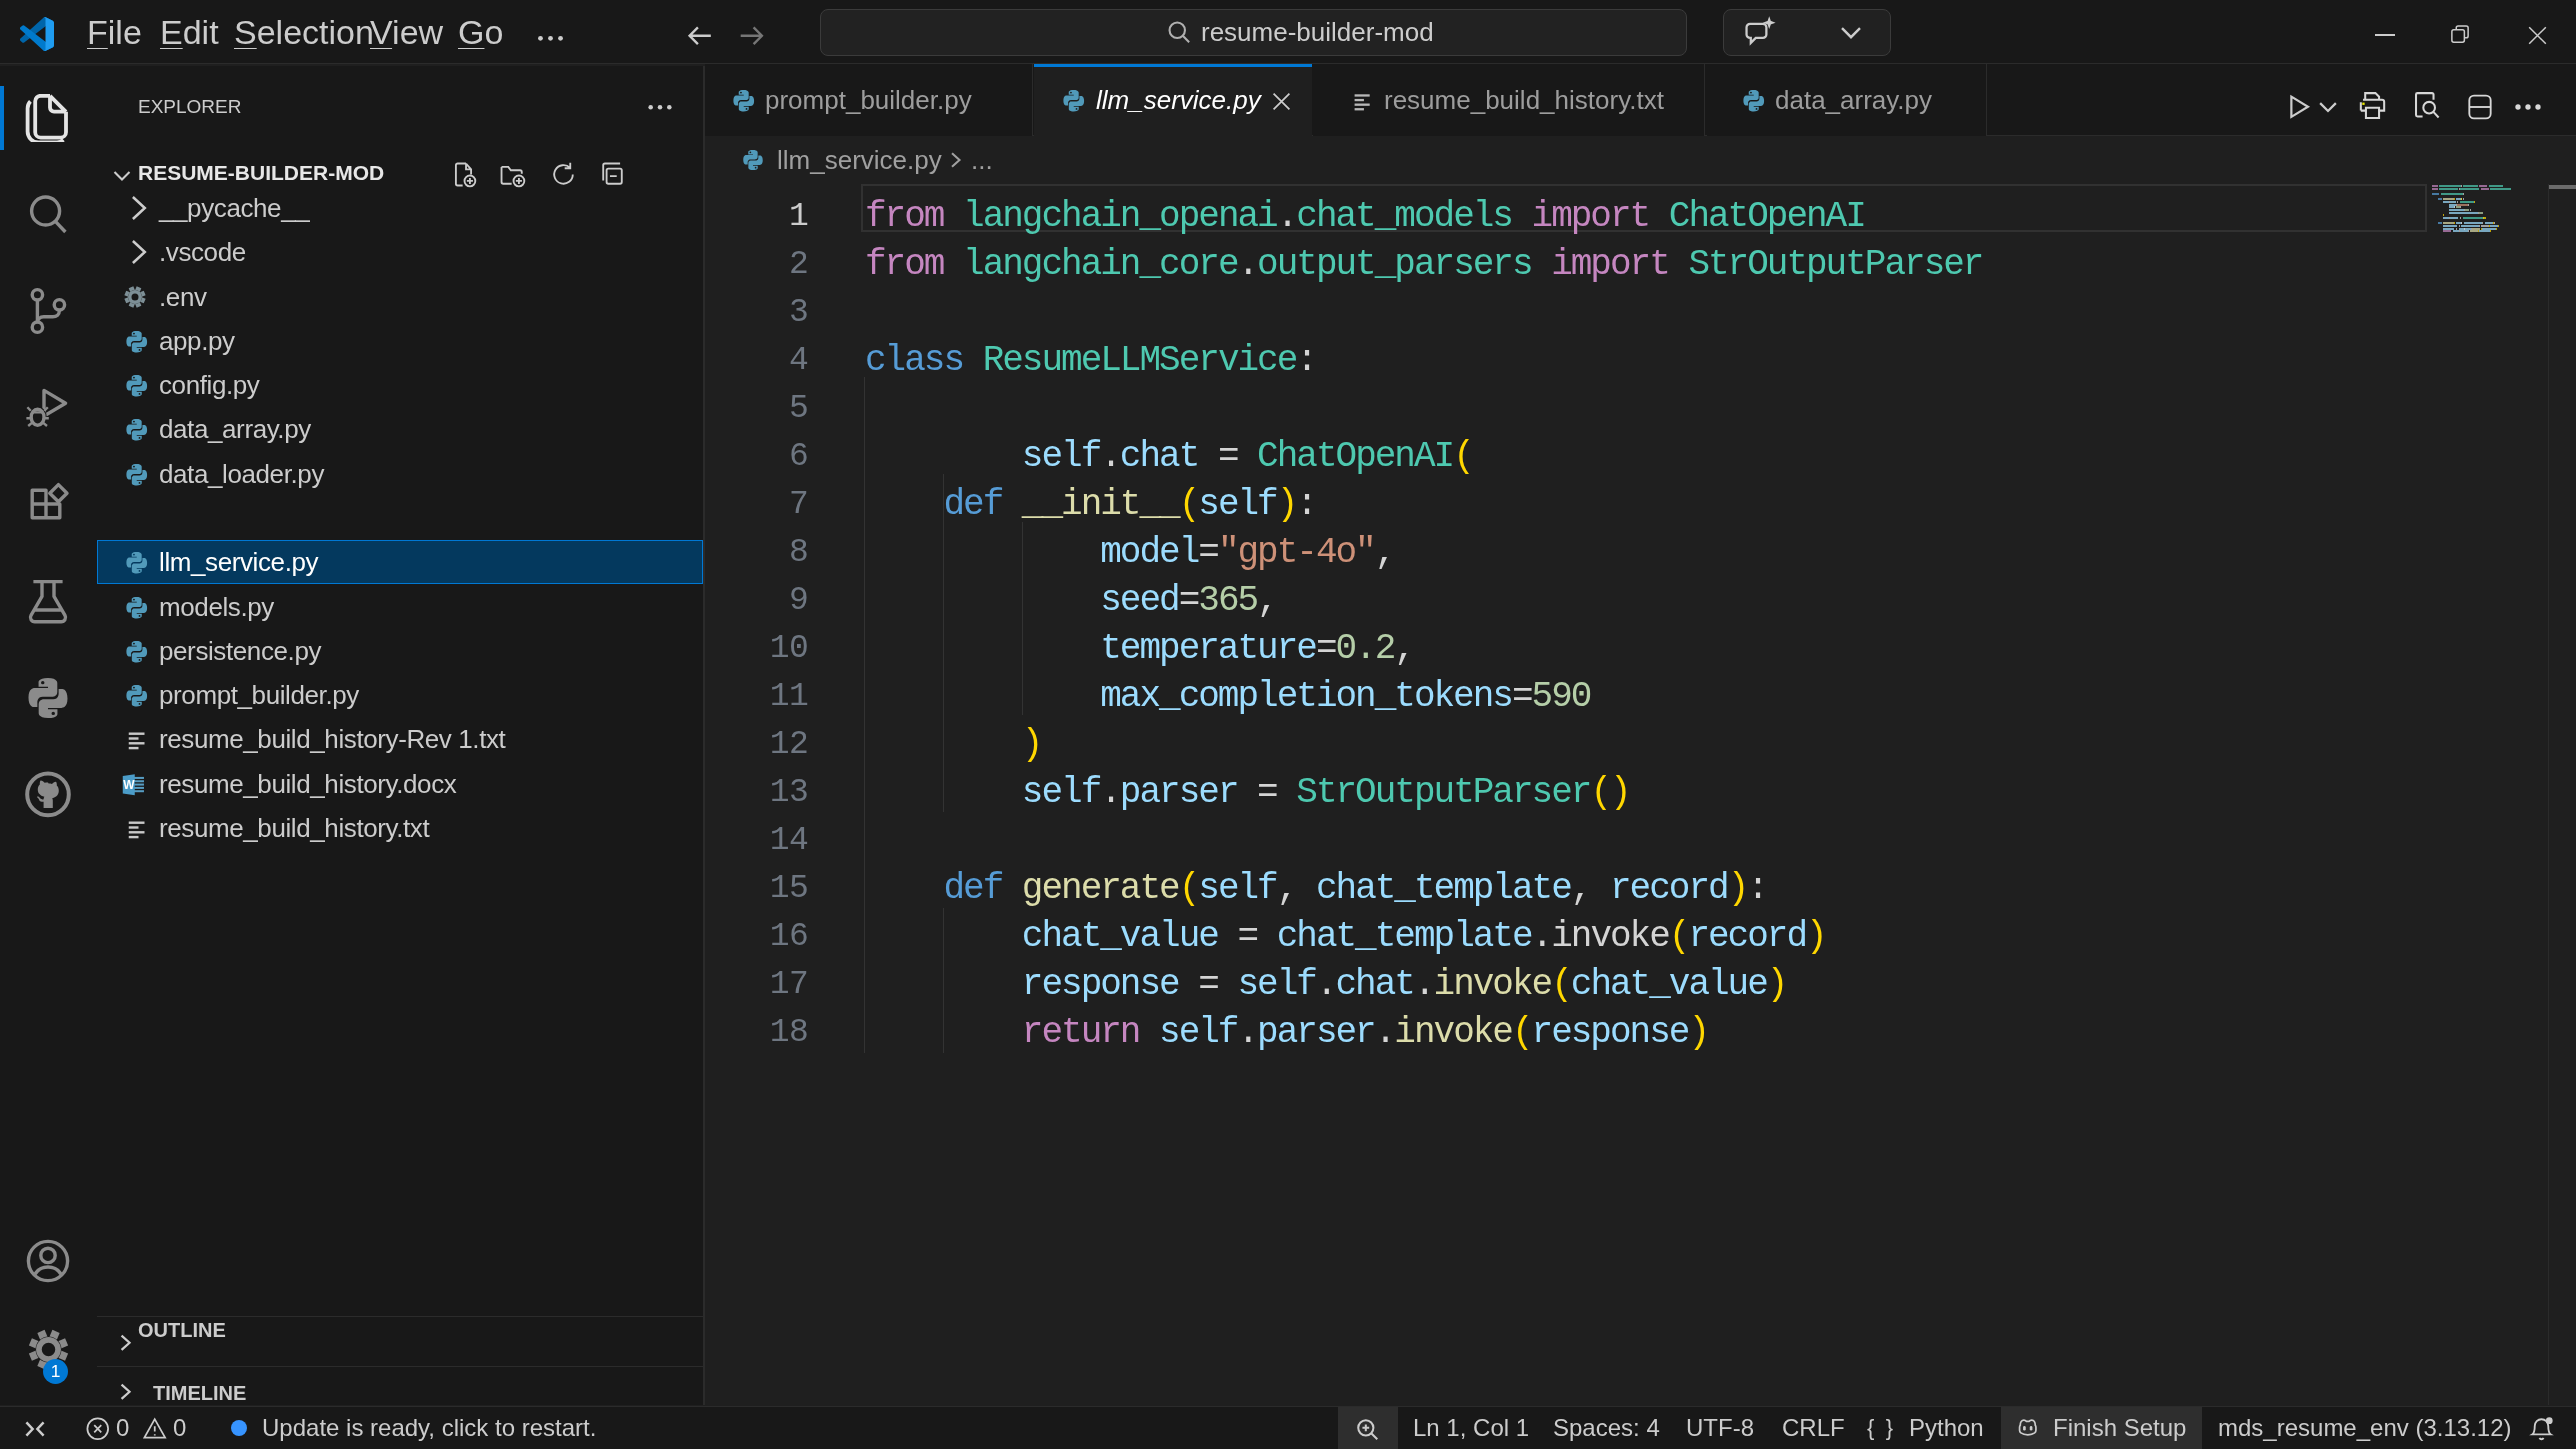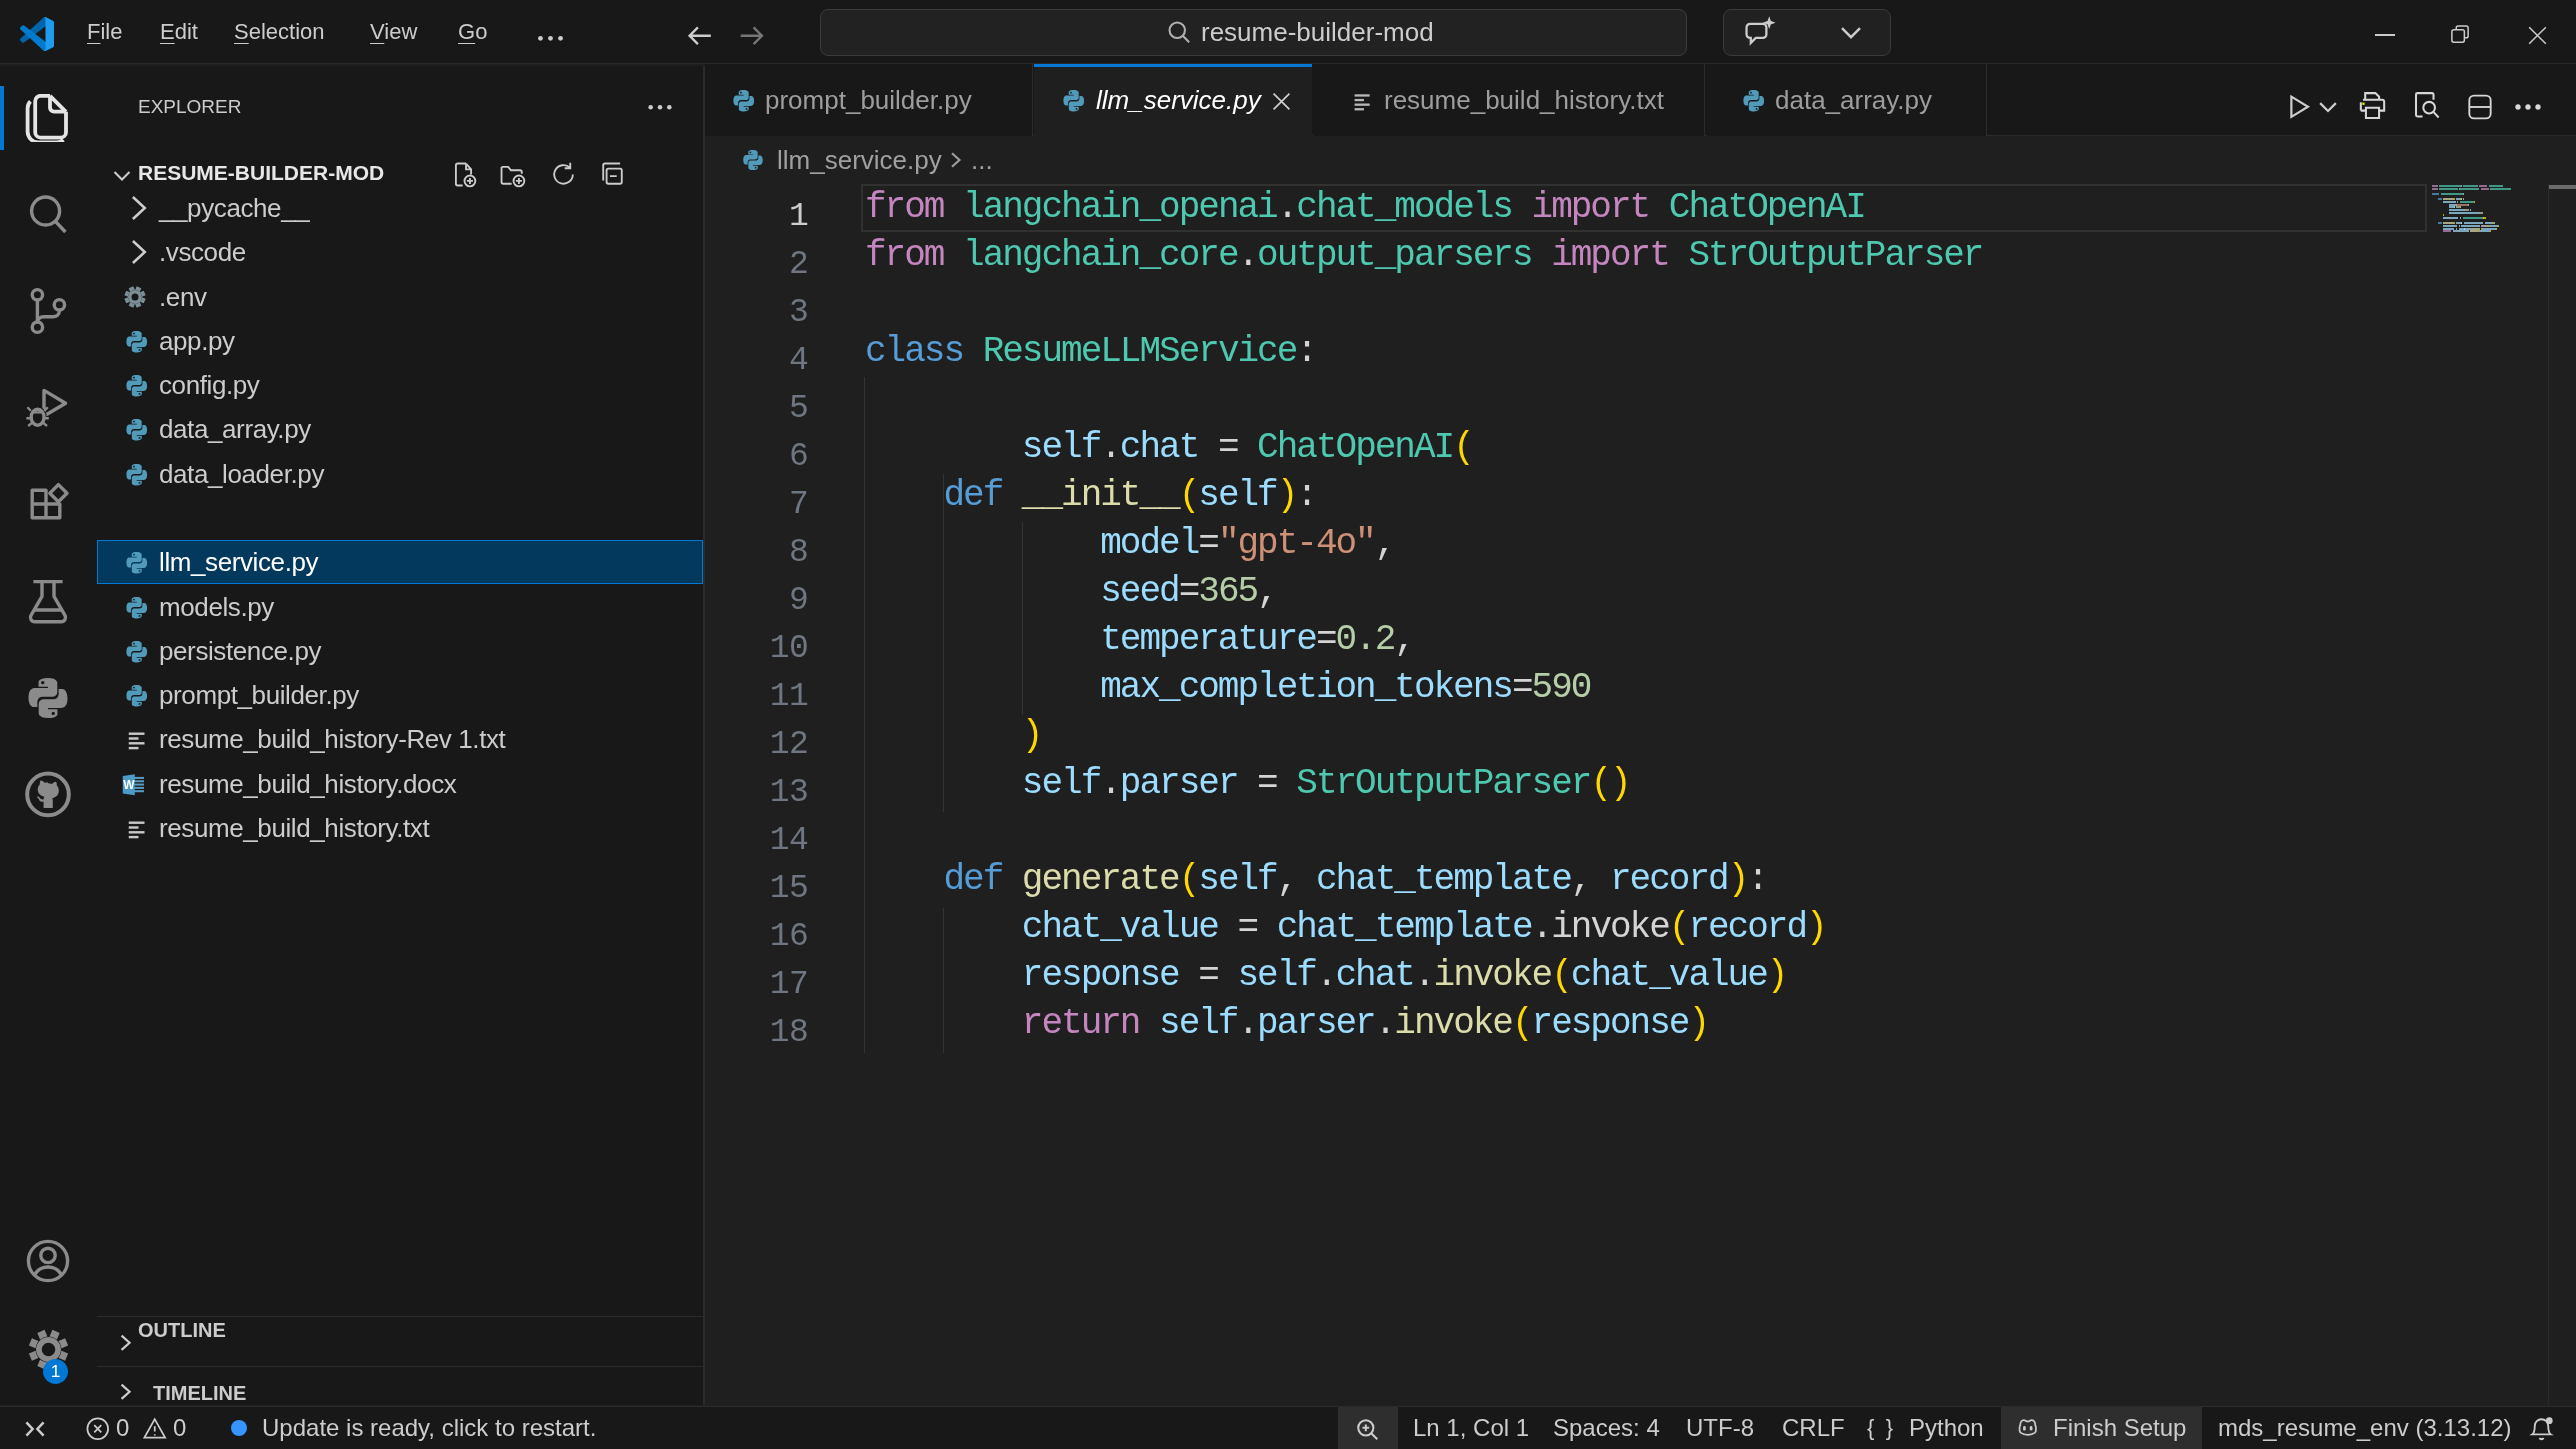--- a/index.html
+++ b/index.html
@@ -1,29 +1,29 @@
 <!DOCTYPE html>
 <html style="font-size:10.7px"><head><meta charset="utf-8">
 <style>
 *{margin:0;padding:0;box-sizing:border-box}
 html,body{width:2576px;height:1449px;overflow:hidden;background:#1f1f1f}
 body{font-family:"Liberation Sans",sans-serif;color:#ccc;position:relative}
 .abs{position:absolute}
 #titlebar{position:absolute;left:0;top:0;width:2576px;height:64px;background:#181818;border-bottom:1.3px solid #2b2b2b}
-.menu{position:absolute;top:0;height:64px;line-height:64px;font-size:22px;color:#cccccc;}
+.menu{position:absolute;top:0;height:64px;line-height:64px;font-size:34px;color:#cccccc;}
 .menu u{text-decoration-thickness:1.3px;text-underline-offset:4px}
 #activitybar{position:absolute;left:0;top:66px;width:97px;height:1339px;background:#181818}
 #sidebar{position:absolute;left:97px;top:66px;width:606px;height:1339px;background:#181818}
 #sidebarborder{position:absolute;left:703px;top:66px;width:2px;height:1339px;background:#2b2b2b}
 #tabbar{position:absolute;left:705px;top:64px;width:1871px;height:72px;background:#181818}
 .tab{position:absolute;top:0;height:72px;background:#181818}
 .tab .tlabel{position:absolute;top:0;height:72px;line-height:72px;font-size:26px;color:#9d9d9d;white-space:nowrap}
 #breadcrumb{position:absolute;left:705px;top:137px;width:1871px;height:47px;background:#1f1f1f}
 .cl{height:48px;line-height:48px;white-space:pre}
-#code{position:absolute;left:865px;top:184px;font-size:36px;letter-spacing:-2px;font-family:"Liberation Mono",monospace}
+#code{position:absolute;left:865px;top:193px;font-size:36px;letter-spacing:-2px;font-family:"Liberation Mono",monospace}
 #lnums{position:absolute;left:705px;top:193px;width:103px;text-align:right;font-size:33px;letter-spacing:-0.7px;color:#6e7681;font-family:"Liberation Mono",monospace}
 .ln{height:48px;line-height:48px}
 .ln.act{color:#cccccc}
 #statusbar{position:absolute;left:0;top:1406px;width:2576px;height:43px;background:#181818;border-top:1.3px solid #2b2b2b;font-size:24px;color:#cccccc}
 .sbi{position:absolute;top:0;height:42px;line-height:42px;white-space:nowrap}
 .treerow{position:absolute;left:0;width:606px;height:44px;line-height:44px;font-size:26px;letter-spacing:-0.4px;color:#cccccc;white-space:nowrap}
 .treerow .lbl{position:absolute;left:62px;top:0}
 .chev{position:absolute;top:9.4px;width:25.5px;height:25.5px}
 .secthead{position:absolute;left:0;width:606px;font-weight:700;font-size:20px;color:#cccccc}
 </style></head><body>

